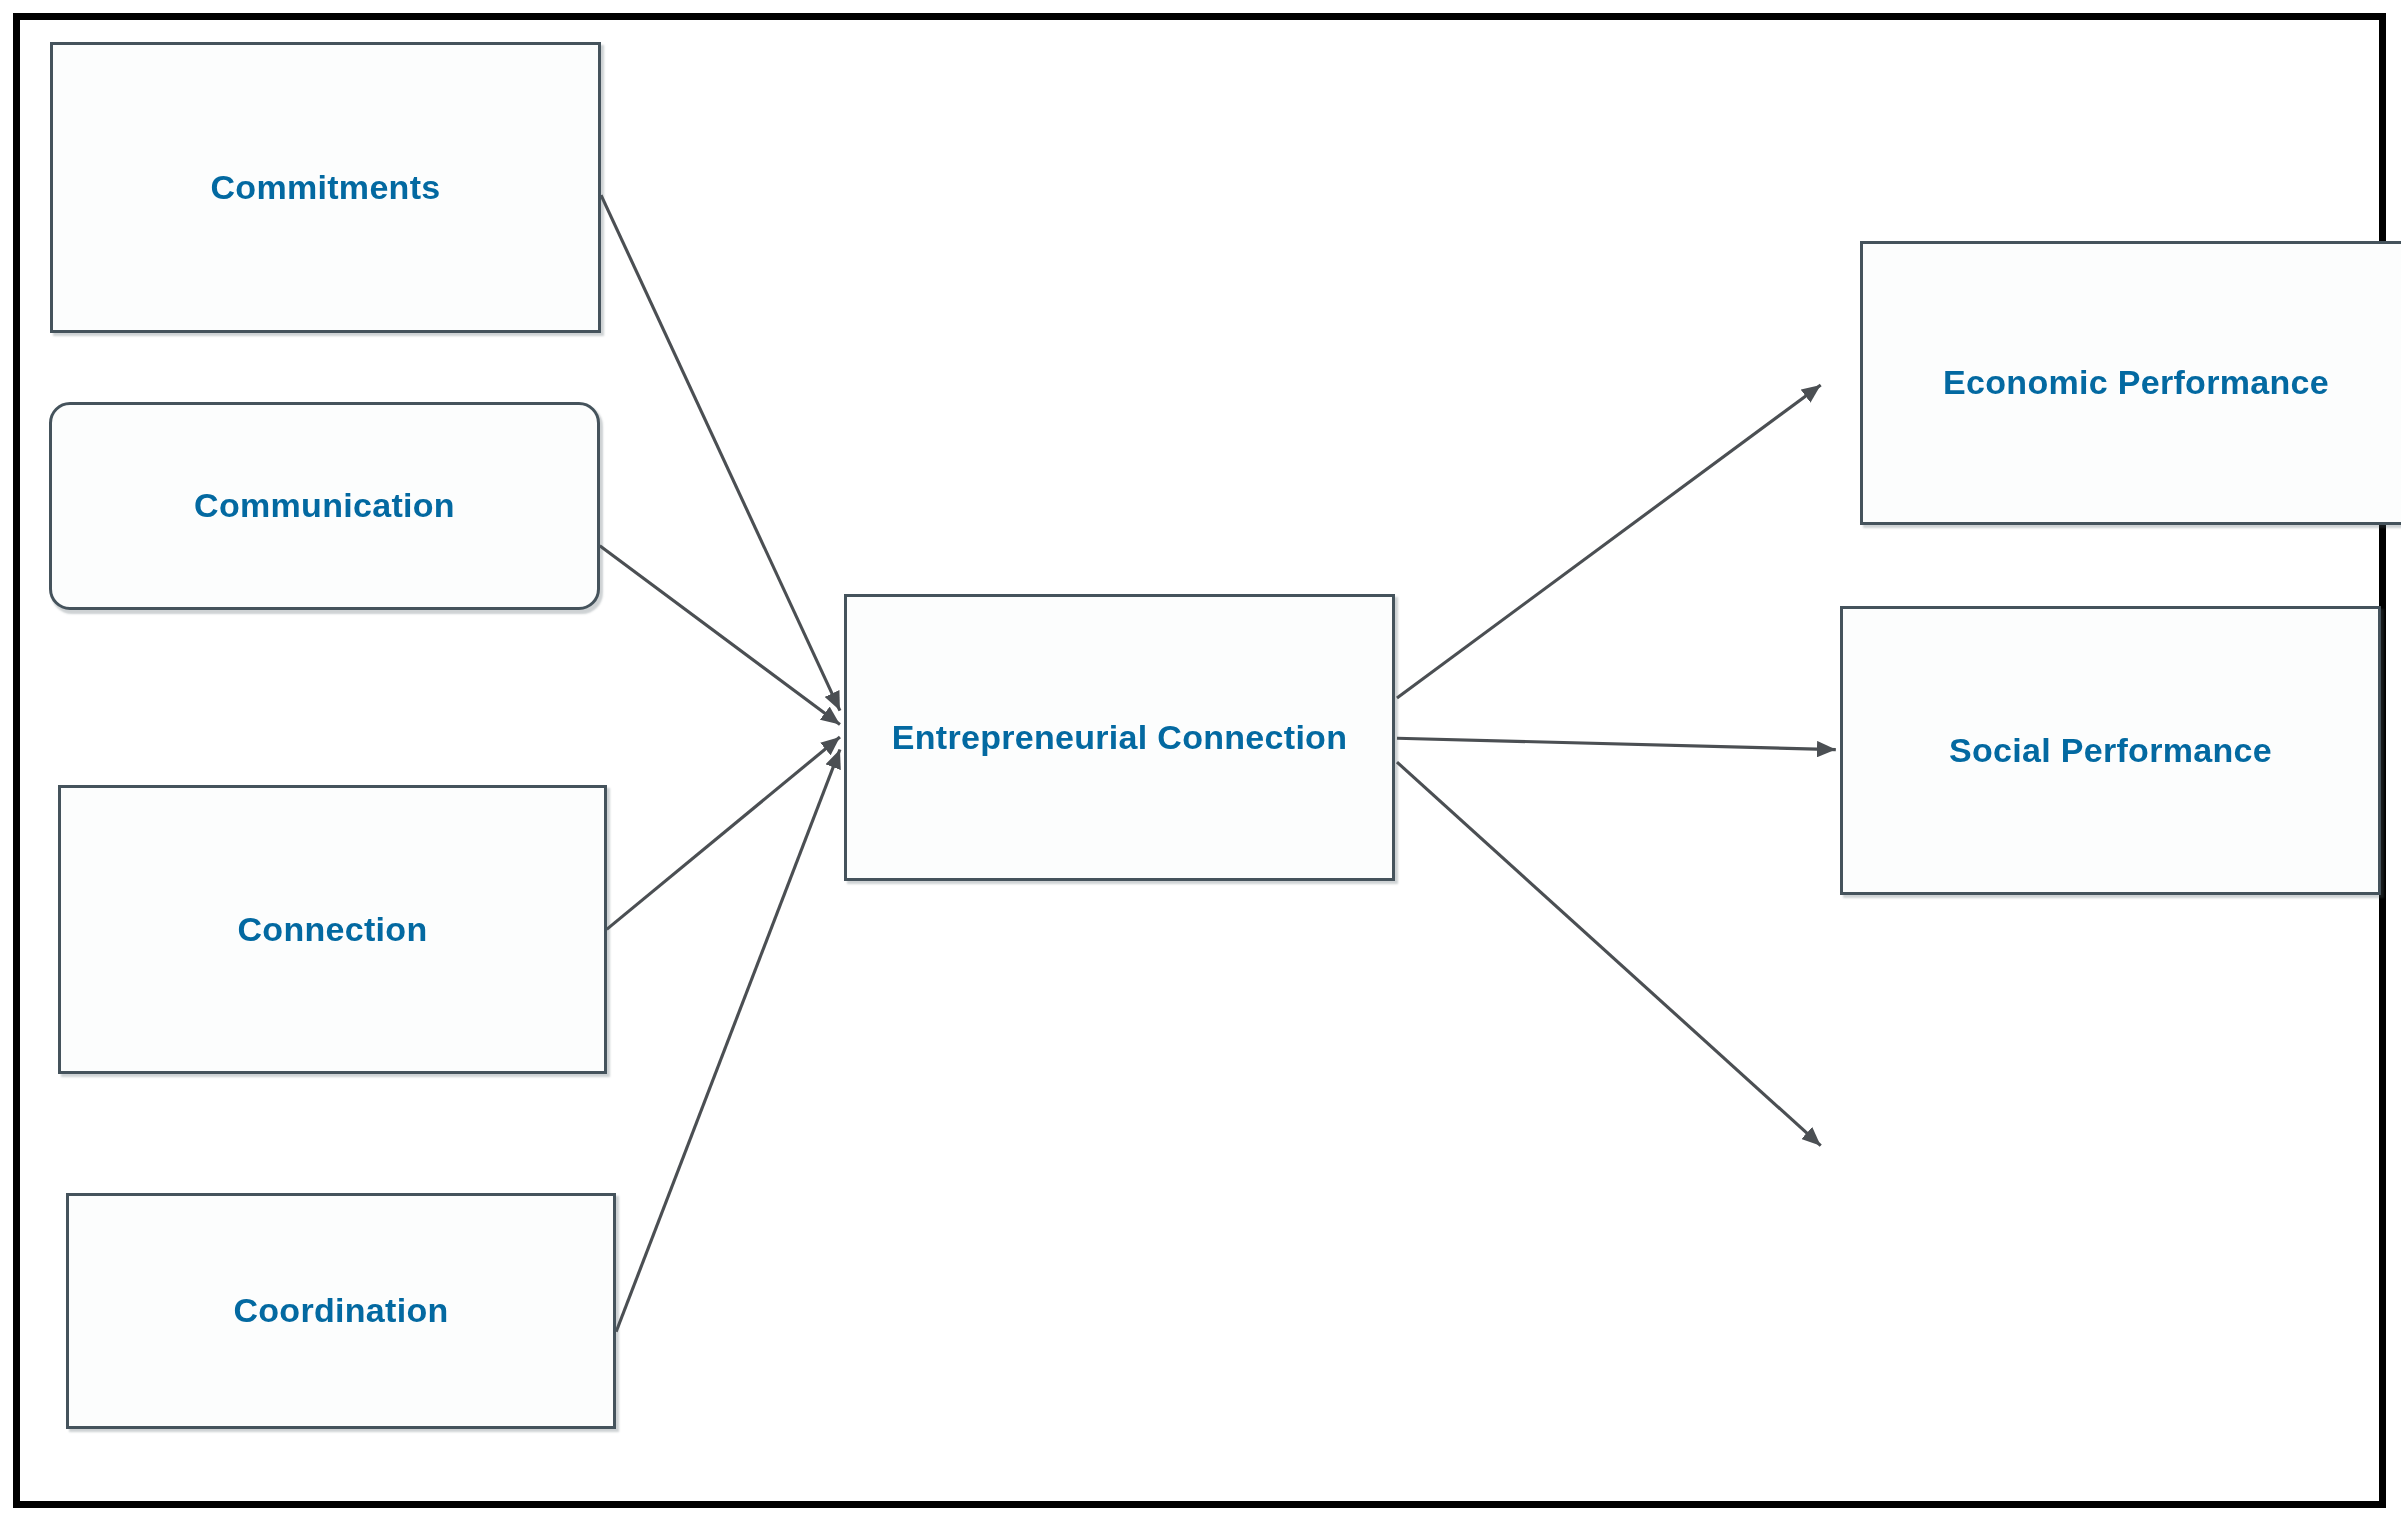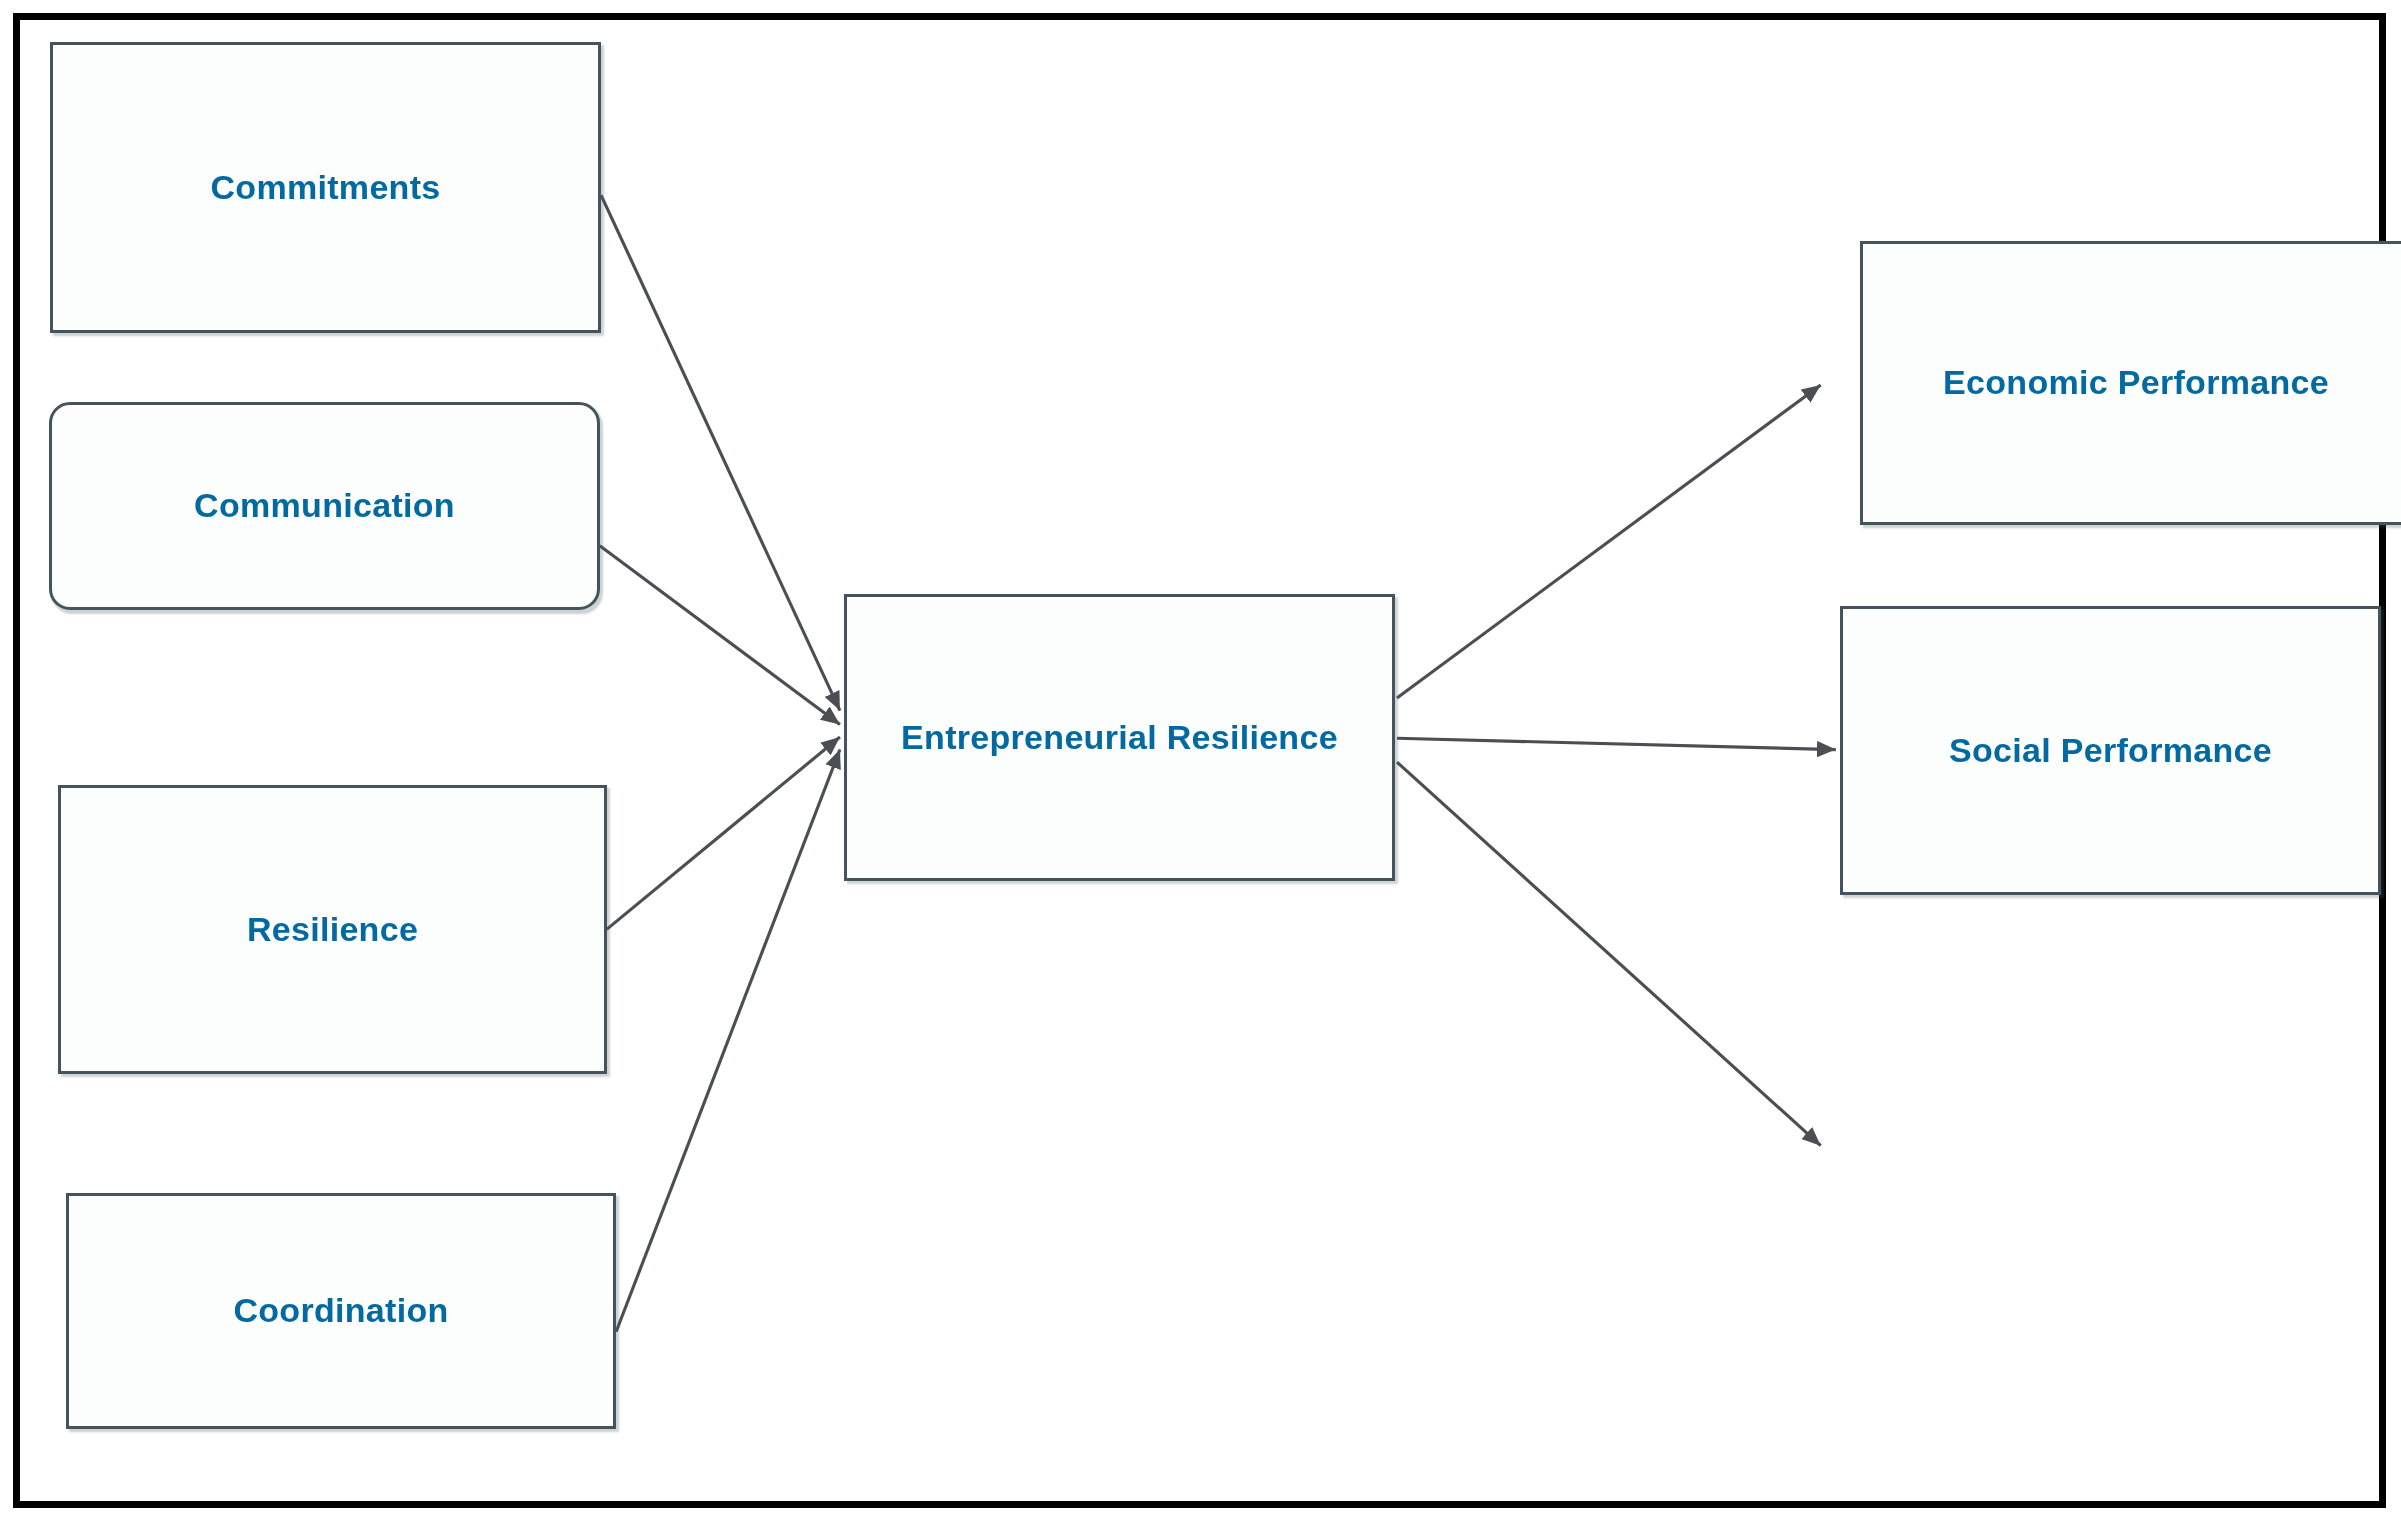--- a/index.html
+++ b/index.html
@@ -90,29 +90,29 @@
 
   <div class="node node-commitments">
     <span>Commitments</span>
   </div>
 
   <div class="node node-communication">
     <span>Communication</span>
   </div>
 
   <div class="node node-connection">
-    <span>Resilience</span>
+    <span>Connection</span>
   </div>
 
   <div class="node node-coordination">
     <span>Coordination</span>
   </div>
 
   <div class="node node-resilience">
-    <span>Entrepreneurial Resilience</span>
+    <span>Entrepreneurial Connection</span>
   </div>
 
   <div class="node node-economic">
     <span>Economic Performance</span>
   </div>
 
   <div class="node node-social">
     <span>Social Performance</span>
   </div>
 

